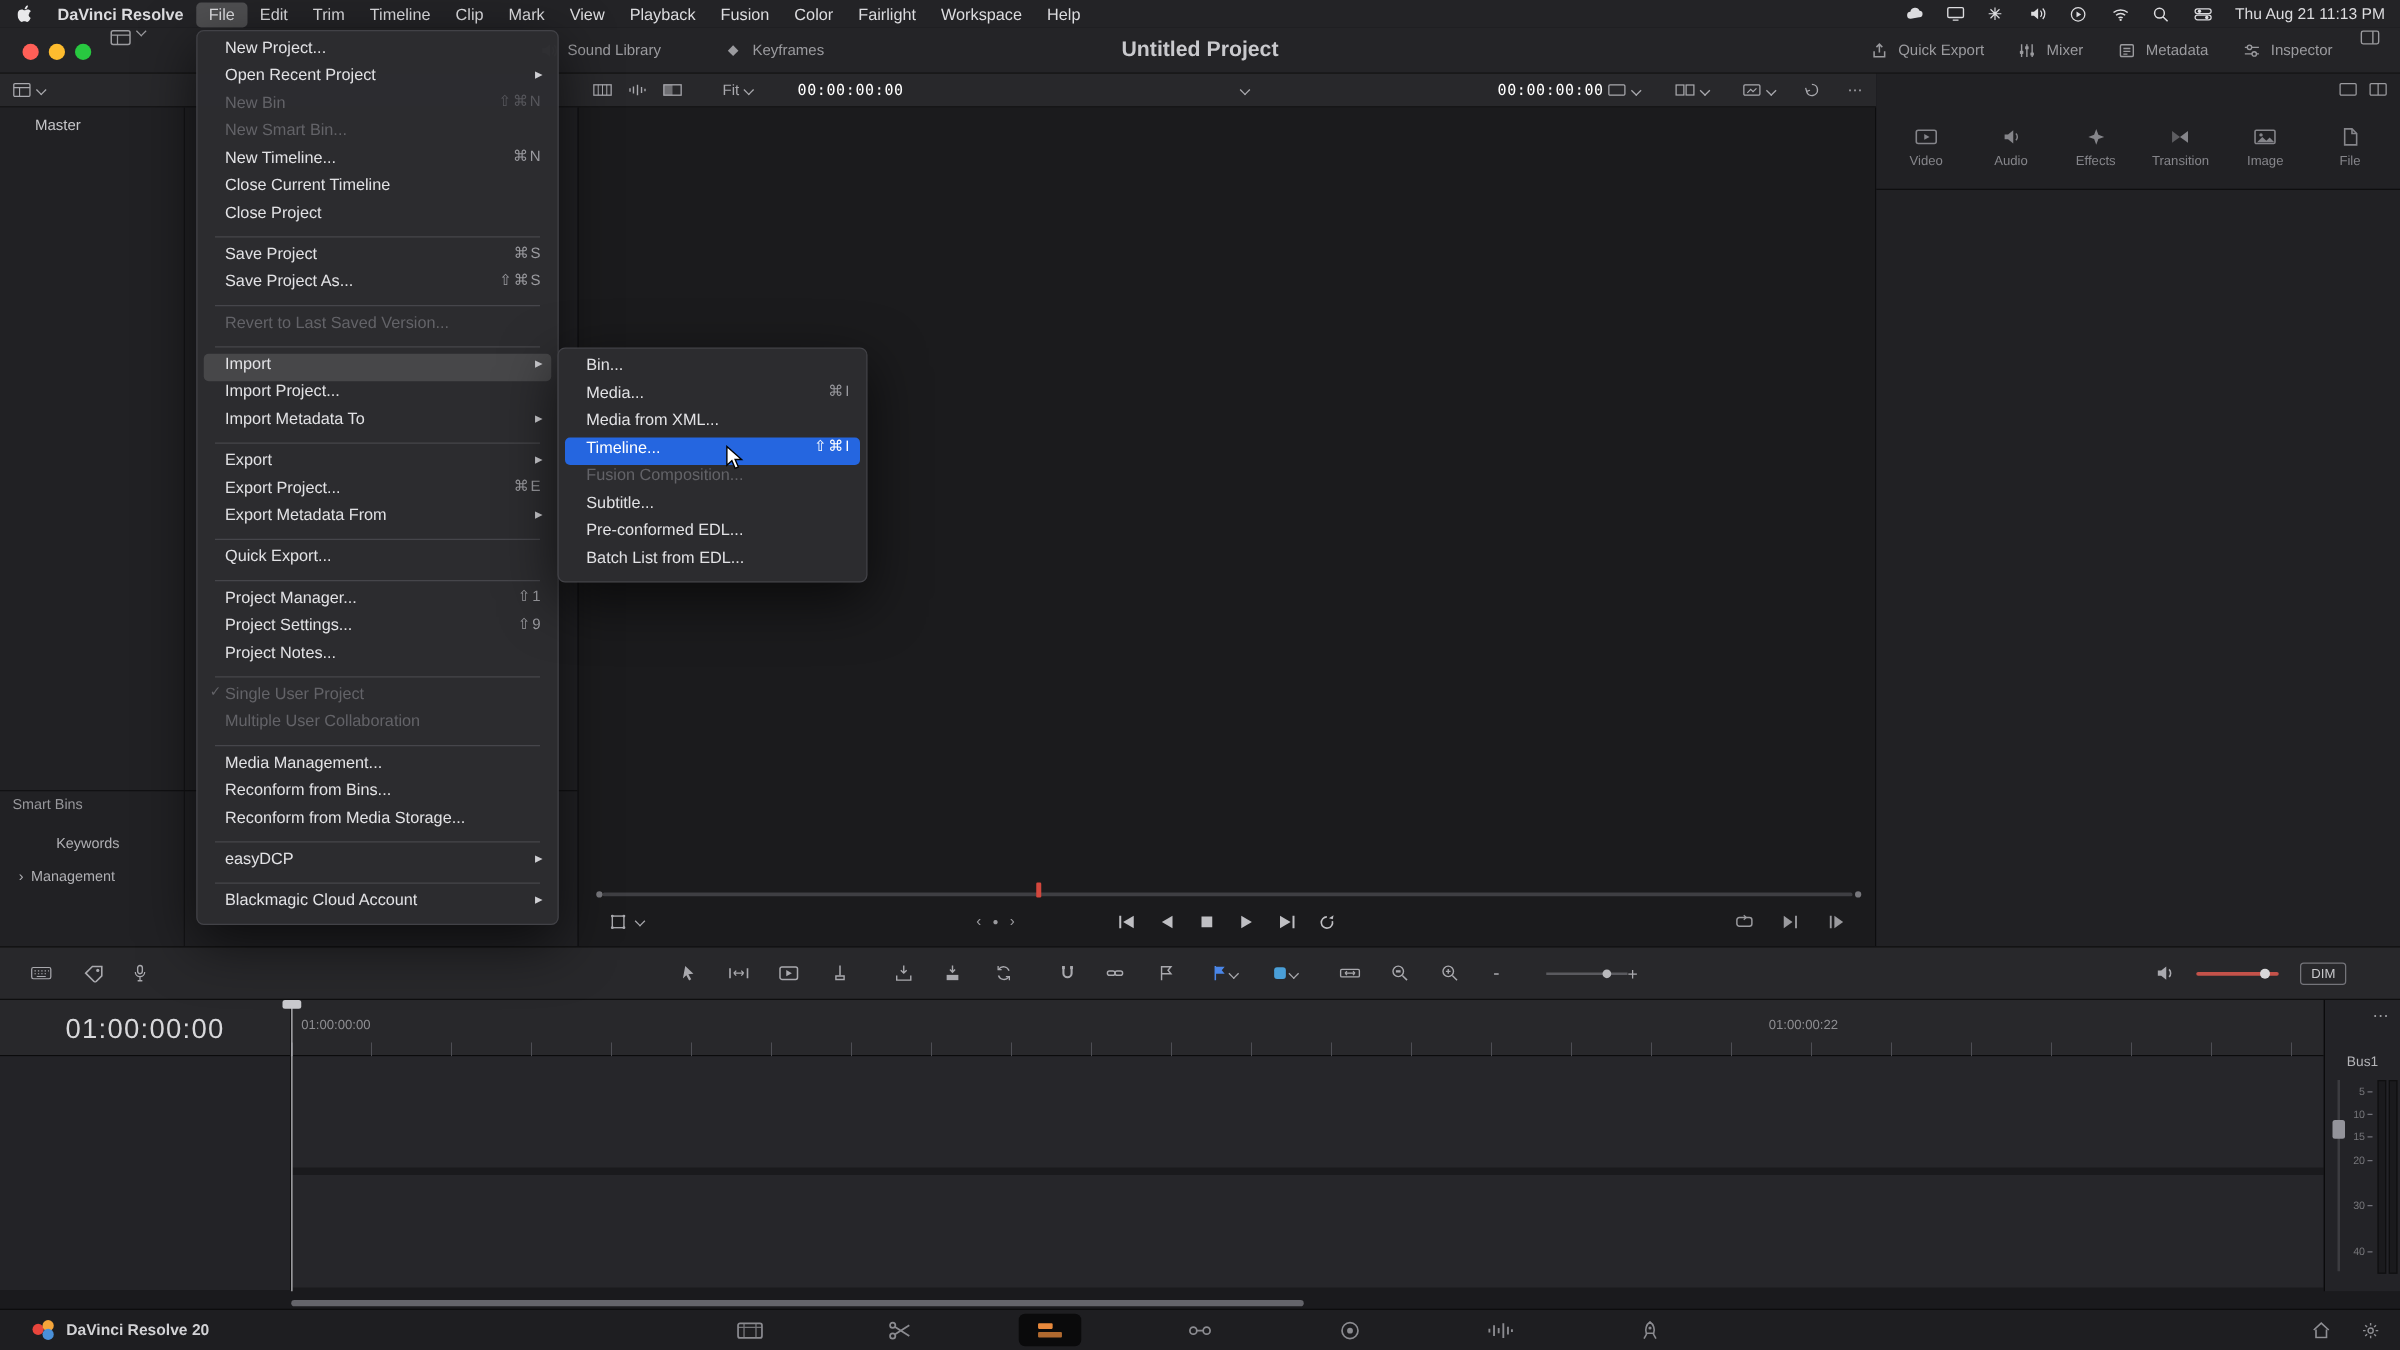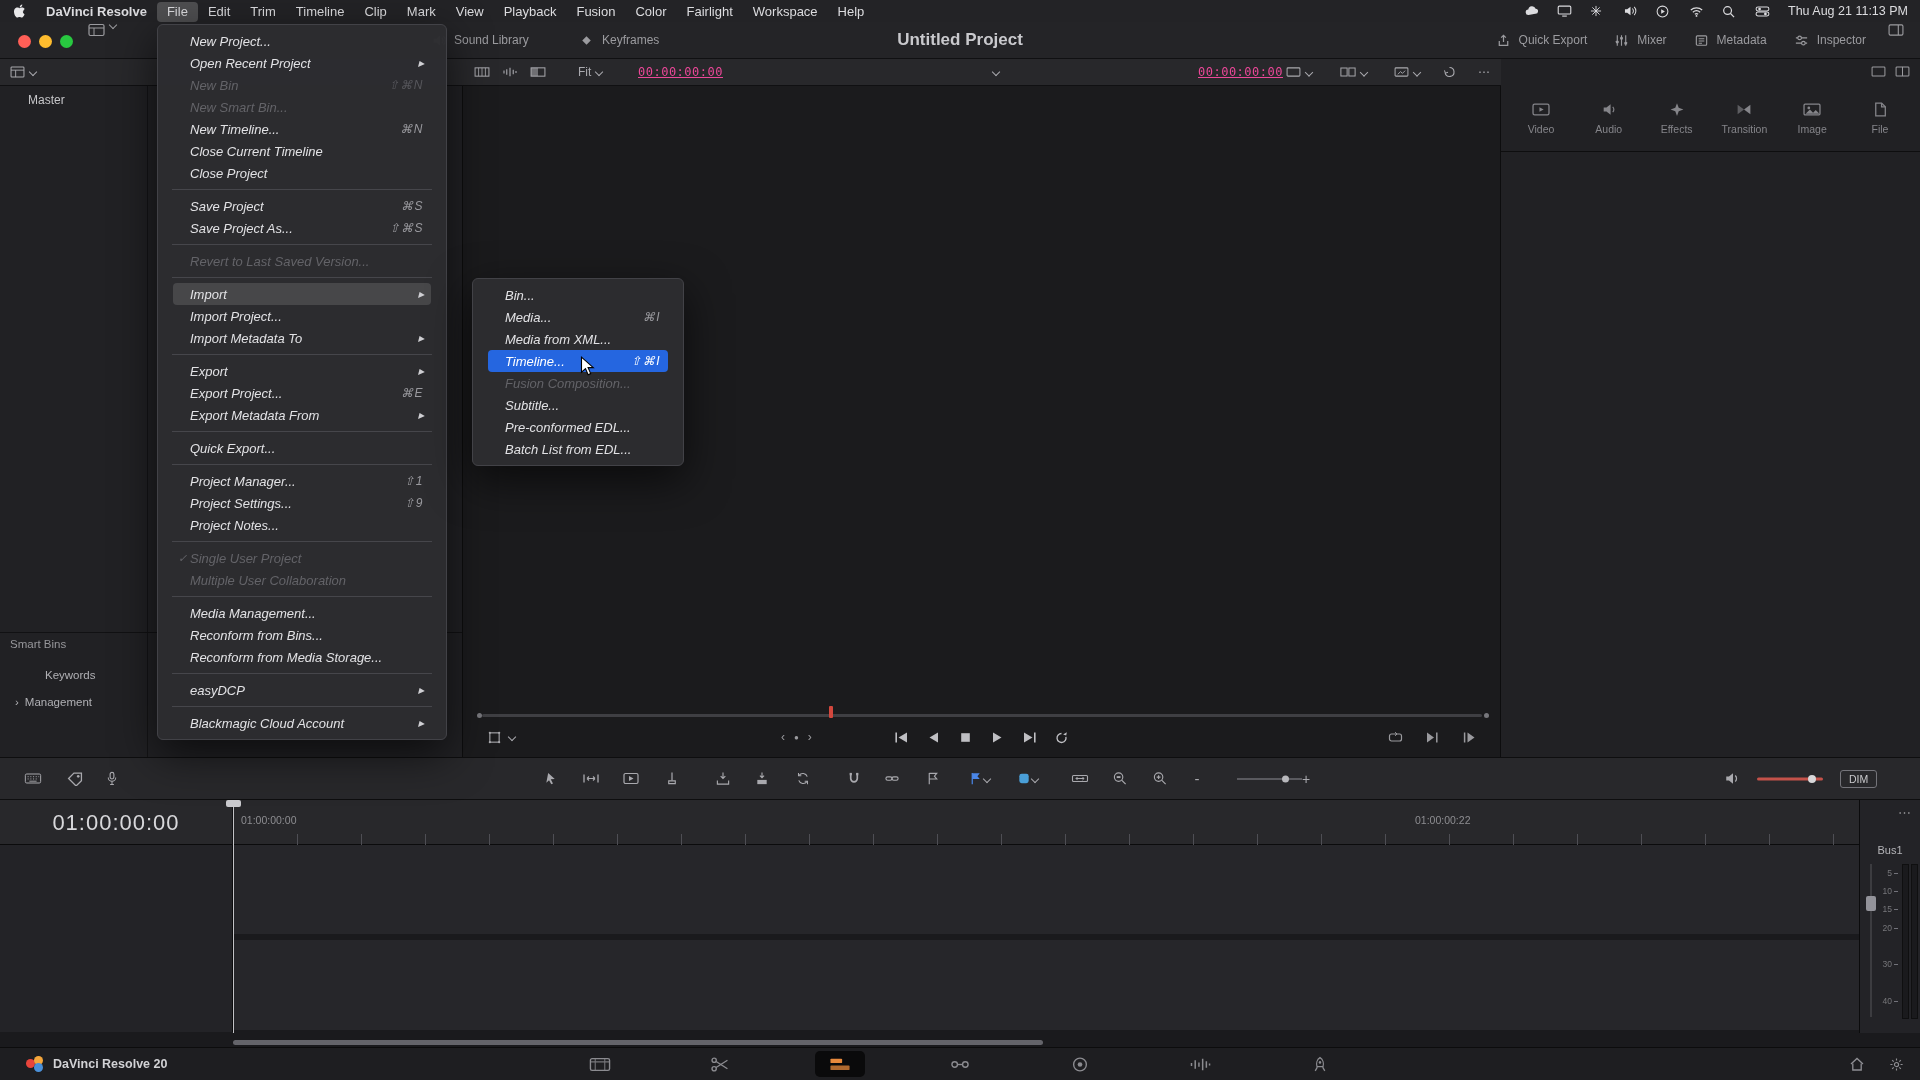--- a/index.html
+++ b/index.html
@@ -25,21 +25,21 @@
   #tl-close { left:18px; background:#ff5f57; } #tl-min { left:39px; background:#febc2e; } #tl-zoom { left:60px; background:#28c840; }
   .tb-group { position:absolute; top:0; height:100%; display:flex; gap:8px; color:#9b9b9f; font-size:12px; }
   .tb-tab { display:flex; align-items:center; gap:7px; }
   .tb-icon { width:17px; height:16px; display:flex; align-items:center; justify-content:center; }
   #window-title { position:absolute; top:0; left:0; width:100%; height:100%; display:flex; align-items:center; justify-content:center; font-size:17px; font-weight:bold; color:#c9c9cd; pointer-events:none; }
   .chev { width:6px; height:6px; border-right:1.5px solid currentColor; border-bottom:1.5px solid currentColor; transform:rotate(45deg); display:inline-block; flex:0 0 auto; }
 
   
   #toolbar2 { position:absolute; top:59px; left:0; width:1501px; height:27px; background:#28282b; border-bottom:1px solid #101012; color:#a9a9ae; font-size:12px; }
   #toolbar2 .abs { top:50%; transform:translateY(-50%); display:flex; align-items:center; gap:5px; }
-  .tc { font-family:"DejaVu Sans Mono",monospace; font-size:12px; color:#ec4899; letter-spacing:0.5px;text-decoration:underline; }
+  .tc { font-family:"DejaVu Sans Mono",monospace; font-size:12px; color:#ffffff; letter-spacing:0.5px; }
 
   
   #media-pool { position:absolute; top:86px; left:0; width:463px; height:671px; background:#212124; border-right:1px solid #0d0d0e; font-size:12px; }
   .bin-col-divider { position:absolute; left:147px; top:0; bottom:0; width:1px; background:#141416; }
   #viewer { position:absolute; top:86px; left:463px; width:1038px; height:671px; background:#1b1b1d; border-right:1px solid #0d0d0e; }
   #inspector { position:absolute; top:59px; left:1501px; width:419px; height:698px; background:#212124; }
   #inspector-tabs { position:absolute; top:30px; left:10px; right:10px; height:58px; display:flex; justify-content:space-between; border-bottom:0; }
   .insp-tab { width:60px; display:flex; flex-direction:column; align-items:center; justify-content:center; gap:5px; color:#85858a; font-size:10.5px; }
   .insp-tab svg { width:22px; height:17px; }
   #inspector-divider { position:absolute; top:92px; left:0; right:0; height:1px; background:#0e0e0f; }
@@ -103,22 +103,22 @@
 
   
   #master-label { position:absolute; left:28px; top:7px; font-size:12px; color:#c6c6c9; }
   #smartbins-divider { position:absolute; left:0; top:546px; width:100%; height:1px; background:#111113; }
   #smartbins-title { position:absolute; left:10px; top:552px; font-size:11.5px; color:#97979b; }
   .smart-bin-item { position:absolute; font-size:11.5px; color:#b0b0b4; display:flex; align-items:center; gap:6px; }
 
   
   .menu-panel { position:absolute; background:rgba(45,45,48,0.98); border:1px solid #424247; border-radius:6px; box-shadow:0 14px 44px rgba(0,0,0,0.62); padding:5px 0; z-index:100; font-size:13px; color:#e2e2e5; }
   #file-menu { left:157px; top:24px; width:290px; }
-  #import-submenu { left:472px; top:278px; width:212px; }
-  .menu-item { display:flex; align-items:center; height:22px; margin:0 15px; padding:0 7px 0 2px; border-radius:4px;font-style:italic; }
+  #import-submenu { left:446px; top:278px; width:248px; }
+  .menu-item { display:flex; align-items:flex-start; height:22px; margin:0 5px; padding:0 7px 0 2px; border-radius:4px; }
   .menu-item .chk { width:15px; flex:0 0 15px; text-align:center; font-size:11px; color:#8f8f94; }
   .menu-item .lab { flex:1; white-space:nowrap; }
   .menu-item .rt { color:#9a9a9f; letter-spacing:1.5px; font-size:12px; }
   .menu-item .rt.arrow { color:#cfcfd3; letter-spacing:0; }
   .menu-item.disabled .lab, .menu-item.disabled .chk { color:#636368; }
   .menu-item.disabled .rt { color:#57575c; }
   .menu-item.open { background:rgba(255,255,255,0.13); }
   .menu-item.selected { background:#2566e0; }
   .menu-item.selected .lab, .menu-item.selected .rt { color:#ffffff; }
   .menu-sep { height:1px; background:#46464b; margin:5px 14px; }

